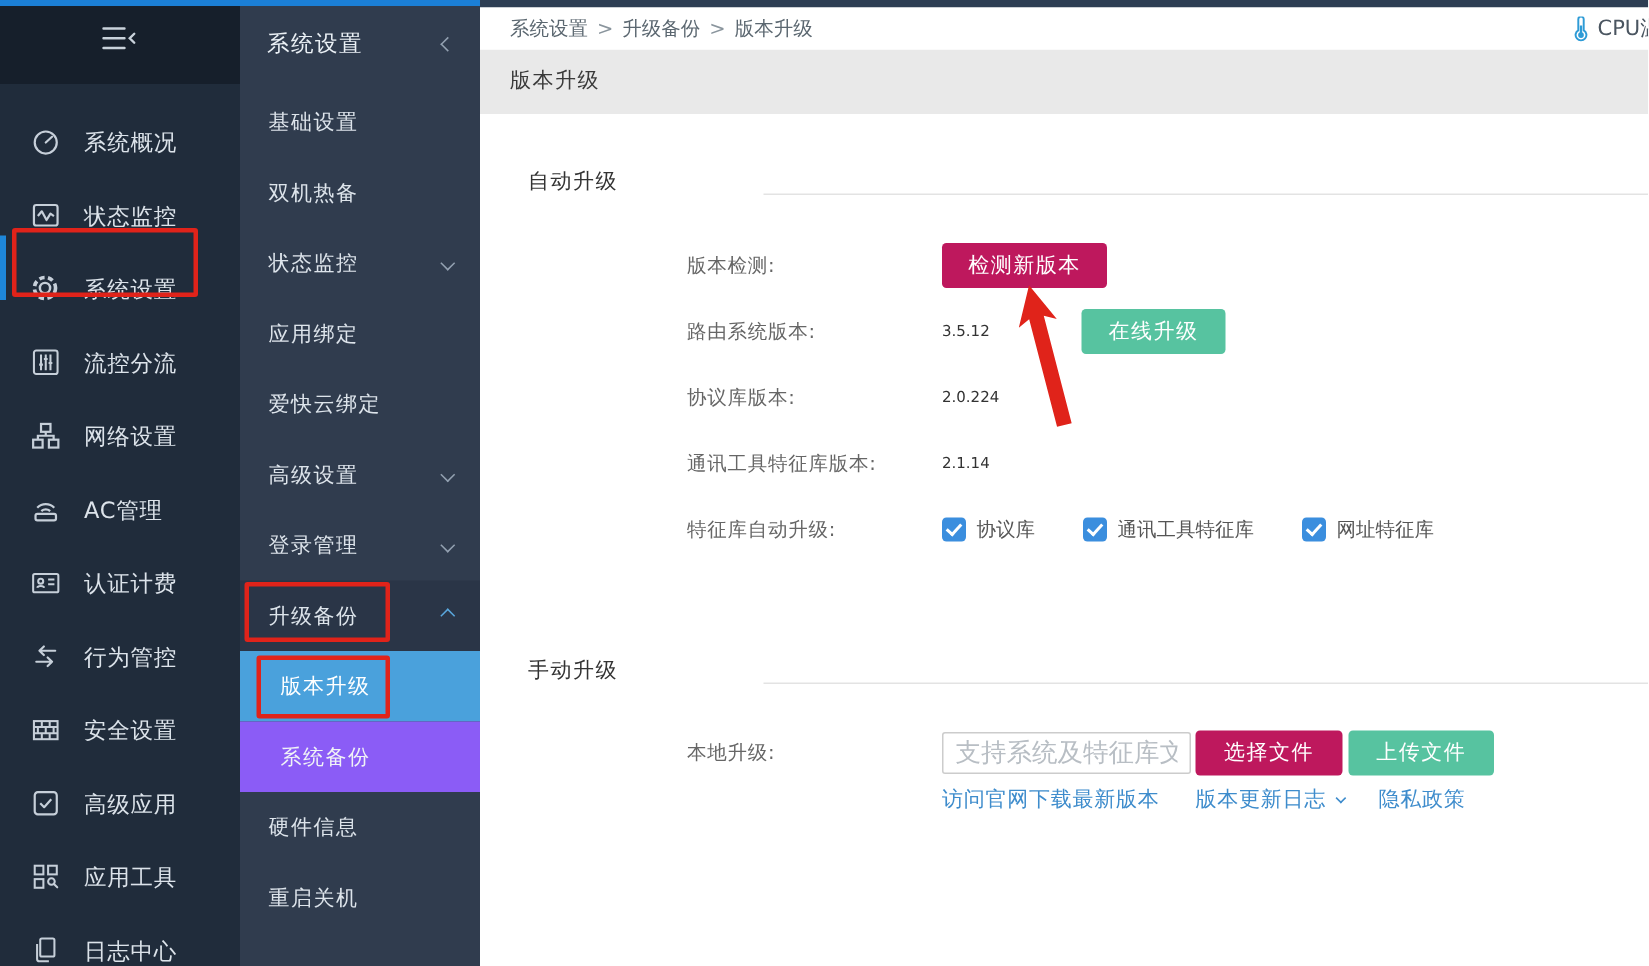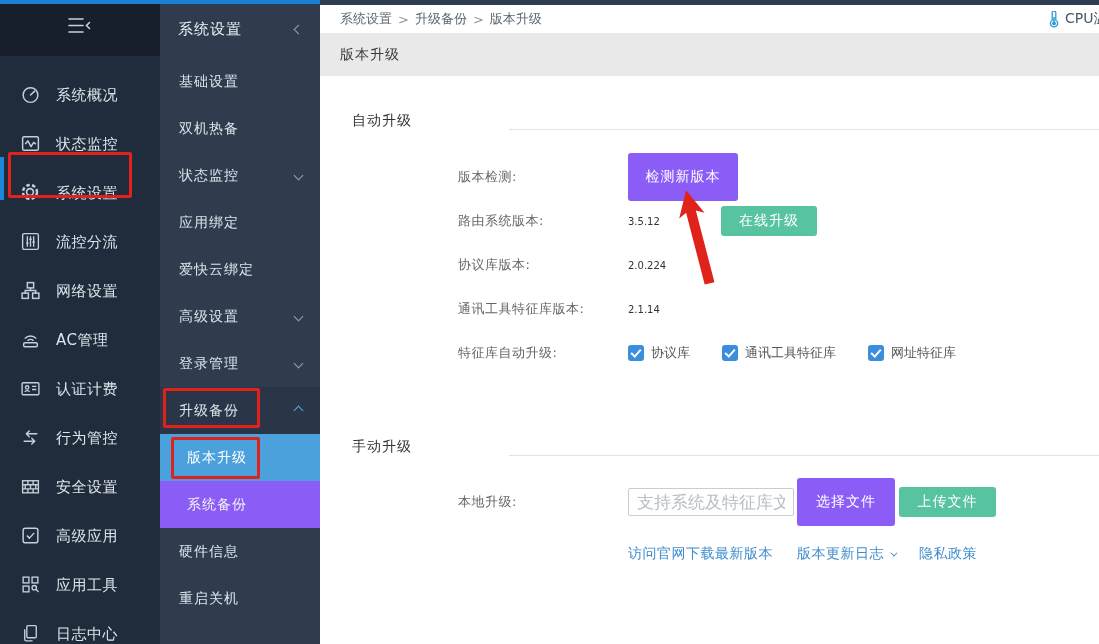--- a/index.html
+++ b/index.html
@@ -42,33 +42,33 @@
   .section-head .stitle { width:157px; font-size:14px; color:#333; letter-spacing:1px; }
   .section-head .rule { flex:1; height:1px; background:#e3e3e3; }
   .sec-auto { margin-top:34px; }
   .sec-manual { margin-top:61px; }
   .rows { margin-top:25px; }
   .form-row { height:44px; display:flex; align-items:center; padding-left:138px; }
   .form-label { width:170px; font-size:13px; color:#666; letter-spacing:.5px; }
   .form-value { font-size:10px; color:#333; }
   .val-fixed { width:93px; }
   .btn { border:none; color:#fff; font-size:14px; letter-spacing:1px; border-radius:3px; cursor:pointer; font-family:inherit; }
-  .btn-blue { background:#8b5cf6; width:110px; height:48px; }
+  .btn-blue { background:#be185d; width:110px; height:30px; }
   .btn-green { background:#57c3a0; width:96px; height:30px; }
   .cb-group { display:flex; align-items:center; margin-right:32px; }
   .cb { width:16px; height:16px; background:#3b8ede; border-radius:3px; position:relative; cursor:pointer; flex:none; }
   .cb::after { content:""; position:absolute; left:5px; top:2px; width:4px; height:8px; border-right:2px solid #fff; border-bottom:2px solid #fff; transform:rotate(42deg); }
   .cb-lbl { margin-left:7px; font-size:13px; color:#555; }
 
   .manual-row { margin-top:24px; }
   .file-input { width:166px; height:28px; border:1px solid #ccc; border-radius:2px; padding:0 8px; font-size:17px; color:#333; font-family:inherit; outline:none; }
   .file-input::placeholder { color:#b8bec4; }
   .btn-choose { width:98px; margin-left:3px; }
   .btn-upload { width:97px; margin-left:4px; }
-  .links-row { margin-top:21px; padding-left:308px; display:flex; align-items:center; font-size:14px; }
+  .links-row { padding-left:308px; display:flex; align-items:center; font-size:14px; }
   .link { color:#3e8ccc; cursor:pointer; margin-right:24px; display:flex; align-items:center; letter-spacing:.5px; }
   .link .chev.mini { width:5px; height:5px; border-color:#3e8ccc; margin-left:6px; transform:rotate(45deg) translateY(-2px); }
 
   
   .accent-strip { position:absolute; left:0; top:0; width:320px; height:4px; background:#1b7fd6; z-index:5; }
   .ann-box { position:absolute; border:3px solid #e0231a; border-radius:2px; z-index:40; pointer-events:none; }
   .ann-arrow { position:absolute; z-index:40; transform:rotate(-13deg); transform-origin:50% 0; pointer-events:none; }
 </style>
 </head>
 <body>

